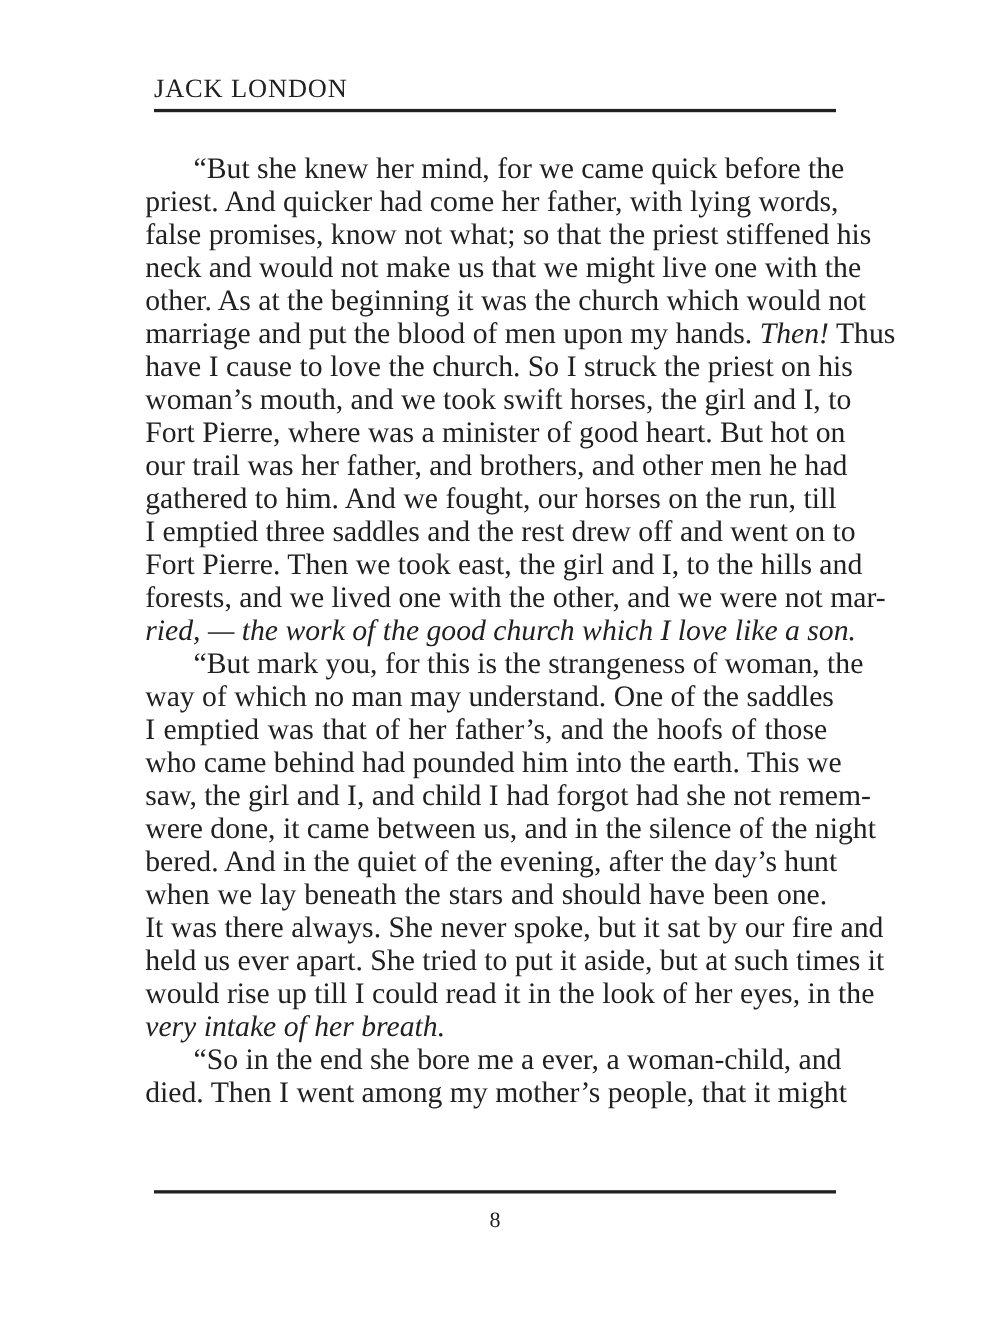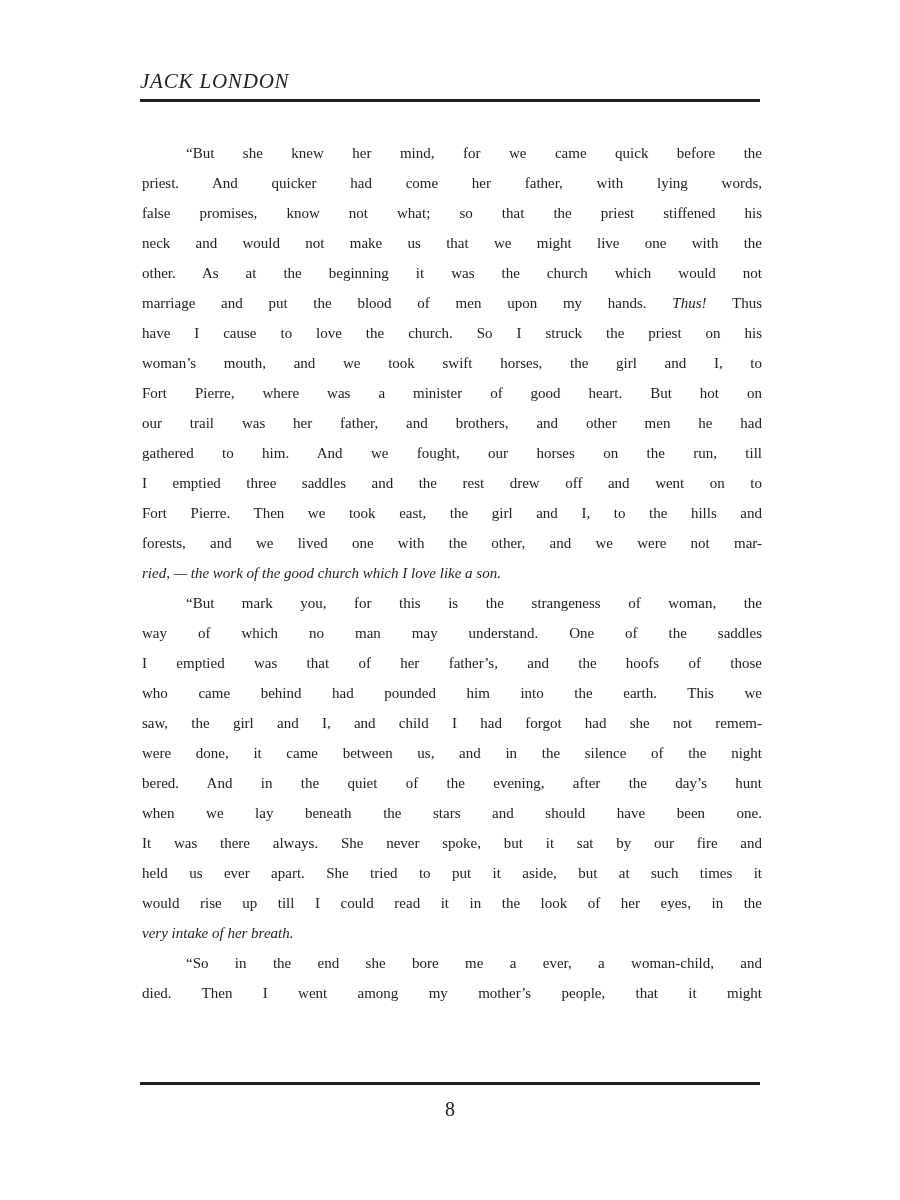--- a/index.html
+++ b/index.html
@@ -9,29 +9,28 @@
     background:var(--paper,#ffffff);
     font-family:"Liberation Serif","DejaVu Serif",serif;
     color:var(--ink,#212121);
     position:relative;
     overflow:hidden;
   }
   .page { position:absolute; inset:0; }
 
   .running-header {
     position:absolute; left:140px; top:68px; width:620px;
-    font-size:21px; letter-spacing:0.8px; line-height:26px;
+    font-size:24px; letter-spacing:0.8px; line-height:26px;
     border-bottom:3px solid var(--ink,#212121);
     padding-bottom:5px;
-    font-style:italic;
   }
 
   .body-text {
-    position:absolute; left:142px; top:138px; width:620px;
-    font-size:15px;
+    position:absolute; left:132px; top:138px; width:620px;
+    font-size:27px;
   }
   .line {
     height:30px; line-height:30px;
     white-space:nowrap;
     text-align:justify; text-align-last:justify;
     text-justify:inter-word;
   }
   .line.indent { padding-left:44px; }
   .line.final { text-align-last:left;font-style:italic; }
 
@@ -51,21 +50,21 @@
 
   <div class="running-header">JACK LONDON</div>
 
   <div class="body-text">
       <div class="paragraph">
         <div class="line indent">“But she knew her mind, for we came quick before the</div>
         <div class="line">priest. And quicker had come her father, with lying words,</div>
         <div class="line">false promises, know not what; so that the priest stiffened his</div>
         <div class="line">neck and would not make us that we might live one with the</div>
         <div class="line">other. As at the beginning it was the church which would not</div>
-        <div class="line">marriage and put the blood of men upon my hands. <i>Thus!</i> Thus</div>
+        <div class="line">marriage and put the blood of men upon my hands. <i>Then!</i> Thus</div>
         <div class="line">have I cause to love the church. So I struck the priest on his</div>
         <div class="line">woman’s mouth, and we took swift horses, the girl and I, to</div>
         <div class="line">Fort Pierre, where was a minister of good heart. But hot on</div>
         <div class="line">our trail was her father, and brothers, and other men he had</div>
         <div class="line">gathered to him. And we fought, our horses on the run, till</div>
         <div class="line">I emptied three saddles and the rest drew off and went on to</div>
         <div class="line">Fort Pierre. Then we took east, the girl and I, to the hills and</div>
         <div class="line">forests, and we lived one with the other, and we were not mar-</div>
         <div class="line final">ried, — the work of the good church which I love like a son.</div>
       </div>

